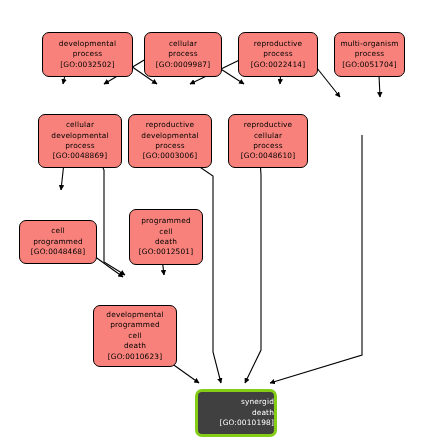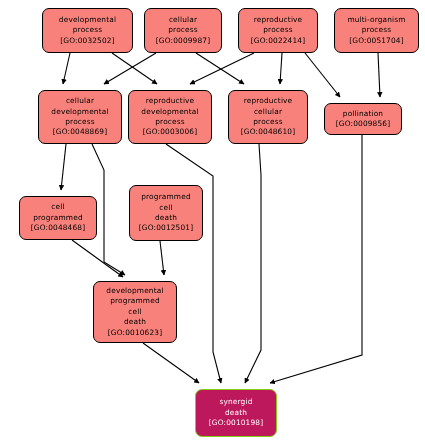--- a/index.html
+++ b/index.html
@@ -36,25 +36,27 @@
     text-align: center;
     font-size: 7.4px;
     line-height: 10.4px;
     letter-spacing: 0.15px;
     z-index: 5;
     overflow: hidden;
   }
   .node.normal {
     background: #f8827b;
     color: #000000;
+    margin-top: 24px;
   }
   .node.target {
-    background: #be185d;
+    background: #404040;
     color: #ffffff;
-    border: 1px solid #84cc16;
+    border: 3px solid #84cc16;
+    align-items: flex-end;
   }
   .node .ln {
     display: block;
     white-space: nowrap;
   }
 </style>
 </head>
 <body>
 
 <div id="canvas">
@@ -89,21 +91,21 @@
     <div class="node normal" title="cellular process GO:0009987" style="left: 144px; top: 8px; width: 78px; height: 45px;">
       <span class="ln">cellular</span>
       <span class="ln">process</span>
       <span class="ln">[GO:0009987]</span>
     </div>
     <div class="node normal" title="reproductive process GO:0022414" style="left: 238px; top: 8px; width: 80px; height: 45px;">
       <span class="ln">reproductive</span>
       <span class="ln">process</span>
       <span class="ln">[GO:0022414]</span>
     </div>
-    <div class="node normal" title="multi-organism process GO:0051704" style="left: 334px; top: 8px; width: 85px; height: 45px;">
+    <div class="node normal" title="multi-organism process GO:0051704" style="left: 334px; top: 8px; width: 71px; height: 45px;">
       <span class="ln">multi-organism</span>
       <span class="ln">process</span>
       <span class="ln">[GO:0051704]</span>
     </div>
     <div class="node normal" title="cellular developmental process GO:0048869" style="left: 38px; top: 90px; width: 84px; height: 54px;">
       <span class="ln">cellular</span>
       <span class="ln">developmental</span>
       <span class="ln">process</span>
       <span class="ln">[GO:0048869]</span>
     </div>
@@ -111,24 +113,20 @@
       <span class="ln">reproductive</span>
       <span class="ln">developmental</span>
       <span class="ln">process</span>
       <span class="ln">[GO:0003006]</span>
     </div>
     <div class="node normal" title="reproductive cellular process GO:0048610" style="left: 228px; top: 90px; width: 80px; height: 54px;">
       <span class="ln">reproductive</span>
       <span class="ln">cellular</span>
       <span class="ln">process</span>
       <span class="ln">[GO:0048610]</span>
-    </div>
-    <div class="node normal" title="pollination GO:0009856" style="left: 324px; top: 103px; width: 78px; height: 32px;">
-      <span class="ln">pollination</span>
-      <span class="ln">[GO:0009856]</span>
     </div>
     <div class="node normal" title="cell development GO:0048468" style="left: 19px; top: 196px; width: 78px; height: 44px;">
       <span class="ln">cell</span>
       <span class="ln">programmed</span>
       <span class="ln">[GO:0048468]</span>
     </div>
     <div class="node normal" title="programmed cell death GO:0012501" style="left: 129px; top: 185px; width: 74px; height: 56px;">
       <span class="ln">programmed</span>
       <span class="ln">cell</span>
       <span class="ln">death</span>

